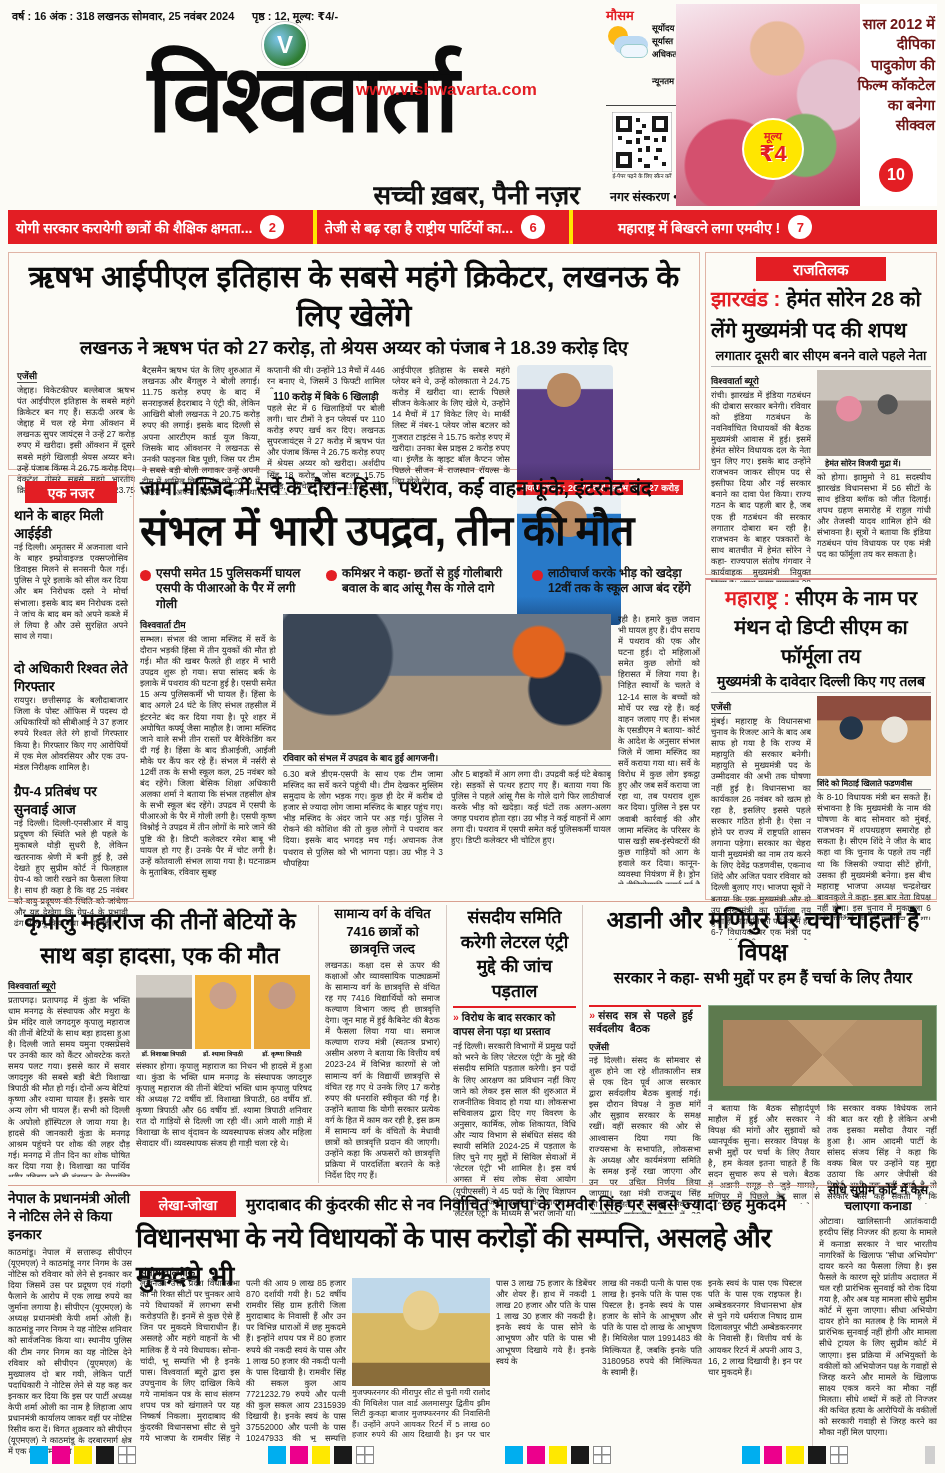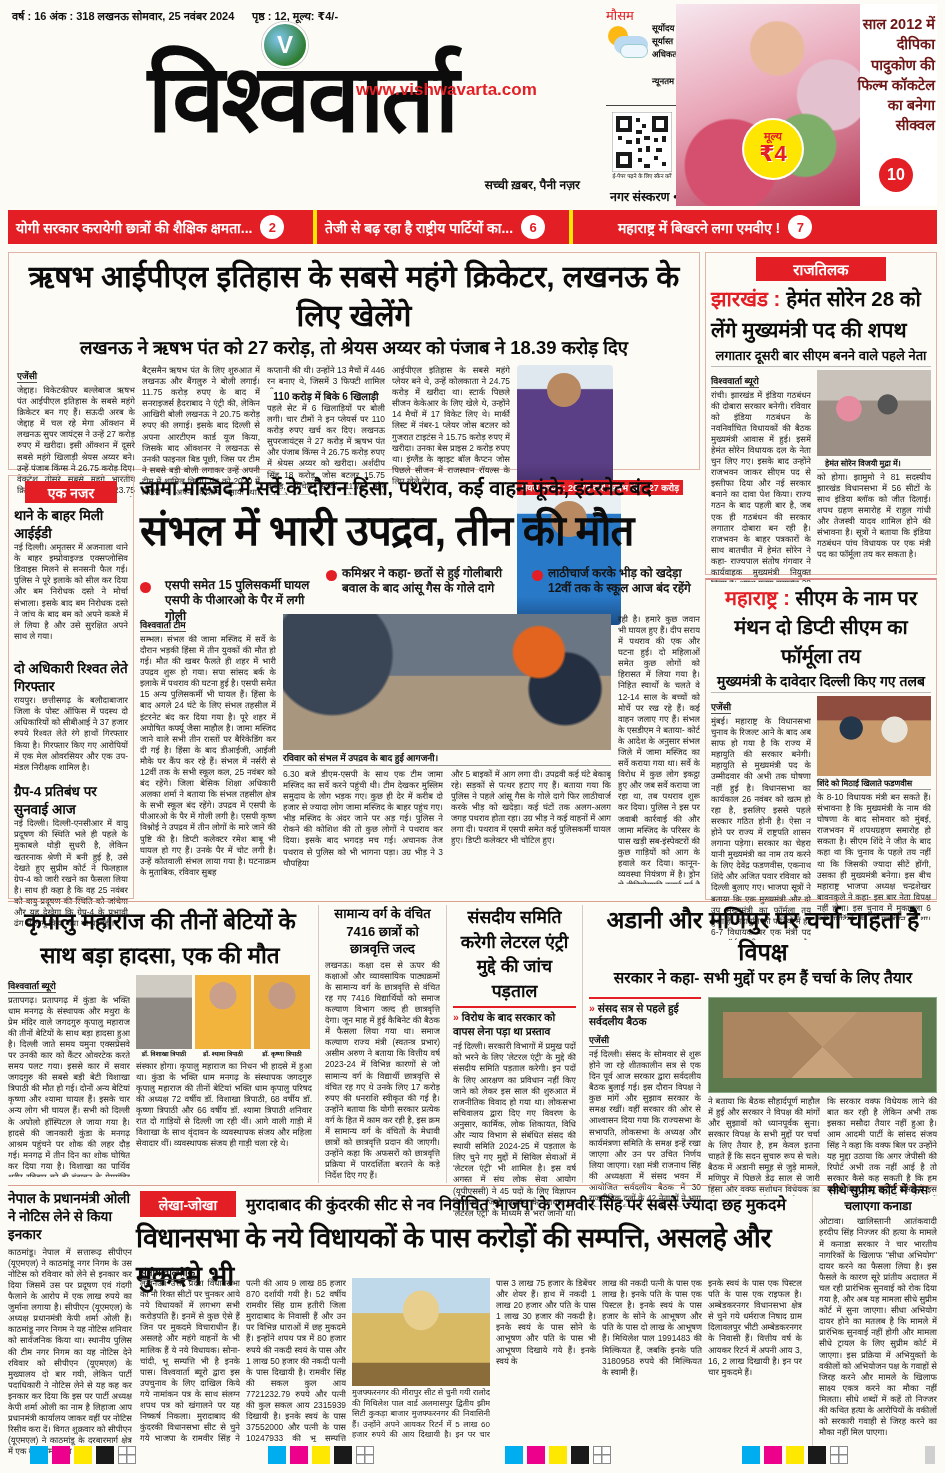--- a/index.html
+++ b/index.html
@@ -36,25 +36,25 @@
 <div class="sheet">
 
   <div class="abs" style="left:12px;top:8px;font-size:11px;font-weight:700;">वर्ष : 16 अंक : 318 लखनऊ</div>
   <div class="abs" style="left:132px;top:8px;font-size:11px;font-weight:700;">सोमवार, 25 नवंबर 2024</div>
   <div class="abs" style="left:252px;top:8px;font-size:11px;font-weight:700;">पृष्ठ : 12, मूल्य: ₹4/-</div>
 
   <div class="abs" style="left:8px;top:20px;width:588px;height:182px;">
     <div class="abs hl" style="left:0;top:6px;width:100%;text-align:center;font-size:94px;line-height:1.55;letter-spacing:-3px;">विश्ववार्ता</div>
     <div class="abs" style="left:254px;top:2px;width:46px;height:46px;border-radius:50%;background:radial-gradient(circle at 35% 35%,#7ec6ee,#2e7d32 70%);border:2px solid #fff;box-shadow:0 0 0 1px #ccc;display:flex;align-items:center;justify-content:center;color:#fff;font-weight:900;font-size:24px;">V</div>
     <div class="abs" style="left:348px;top:60px;color:var(--red);font-weight:800;font-size:17px;">www.vishwavarta.com</div>
-    <div class="abs" style="right:16px;top:156px;font-size:12px;font-weight:800;">सच्ची ख़बर, पैनी नज़र</div>
+    <div class="abs" style="right:16px;top:156px;font-size:26px;font-weight:800;">सच्ची ख़बर, पैनी नज़र</div>
   </div>
 
   <div class="abs" style="left:606px;top:6px;width:118px;height:100px;border-bottom:1px solid #444;">
-    <div style="color:var(--red);font-weight:400;font-size:13px;">मौसम</div>
+    <div style="color:var(--red);font-weight:700;font-size:13px;">मौसम</div>
     <div class="abs" style="left:0;top:18px;width:44px;height:40px;">
       <div class="abs" style="left:2px;top:2px;width:20px;height:20px;border-radius:50%;background:#fdb813;"></div>
       <div class="abs" style="left:8px;top:12px;width:34px;height:18px;border-radius:10px;background:#bcd9f2;"></div>
       <div class="abs" style="left:14px;top:20px;width:28px;height:14px;border-radius:8px;background:#eef6fd;border:1px solid #9cc;"></div>
     </div>
     <div class="abs" style="left:46px;top:16px;width:72px;">
       <div class="wrow">
           <span class="wlab">सूर्योदय</span>
           <span class="wval">: 06:32</span>
         </div>
@@ -213,21 +213,21 @@
     <div>
       <div class="hl" style="font-size:13.5px;line-height:1.3;">ग्रैप-4 प्रतिबंध पर सुनवाई आज</div>
       <div class="bt" style="height:126px;">नई दिल्ली। दिल्ली-एनसीआर में वायु प्रदूषण की स्थिति भले ही पहले के मुकाबले थोड़ी सुधरी है, लेकिन खतरनाक श्रेणी में बनी हुई है, उसे देखते हुए सुप्रीम कोर्ट ने फिलहाल ग्रेप-4 को जारी रखने का फैसला लिया है। साथ ही कहा है कि वह 25 नवंबर को वायु प्रदूषण की स्थिति को जांचेगा और यह देखेगा कि ग्रेप-4 के प्रभावी ढंग से लागू किया गया था या नहीं।</div>
     </div>
   </div>
 
   <div class="abs" style="left:140px;top:475px;width:560px;height:424px;">
     <div class="hl" style="font-size:20px;line-height:1.3;">जामा मस्जिद में सर्वे के दौरान हिंसा, पथराव, कई वाहन फूंके, इंटरनेट बंद</div>
     <div class="hl" style="font-size:42px;line-height:1.45;letter-spacing:-1px;">संभल में भारी उपद्रव, तीन की मौत</div>
     <div style="display:flex;gap:10px;margin-top:4px;height:42px;">
-      <div style="display:flex;gap:14px;width:176px;margin-top:12px;">
+      <div style="display:flex;gap:5px;width:176px;">
           <span class="dot"></span>
           <div>
             <div class="bulletline">एसपी समेत 15 पुलिसकर्मी घायल</div>
             <div class="bulletline">एसपी के पीआरओ के पैर में लगी गोली</div>
           </div>
         </div>
       <div style="display:flex;gap:5px;width:196px;">
           <span class="dot"></span>
           <div>
             <div class="bulletline">कमिश्नर ने कहा- छतों से हुई गोलीबारी</div>
@@ -293,21 +293,21 @@
 
   <div class="abs midcolrule" style="left:446px;top:905px;width:130px;height:278px;padding-left:6px;">
     <div class="hl" style="font-size:17.5px;line-height:1.4;text-align:center;">संसदीय समिति करेगी लेटरल एंट्री मुद्दे की जांच पड़ताल</div>
     <div class="smallbullet" style="margin:3px 0;"><span class="arrow">»</span><span>विरोध के बाद सरकार को वापस लेना पड़ा था प्रस्ताव</span></div>
     <div class="bt" style="height:178px;">नई दिल्ली। सरकारी विभागों में प्रमुख पदों को भरने के लिए 'लेटरल एंट्री' के मुद्दे की संसदीय समिति पड़ताल करेगी। इन पदों के लिए आरक्षण का प्रविधान नहीं किए जाने को लेकर इस साल की शुरुआत में राजनीतिक विवाद हो गया था। लोकसभा सचिवालय द्वारा दिए गए विवरण के अनुसार, कार्मिक, लोक शिकायत, विधि और न्याय विभाग से संबंधित संसद की स्थायी समिति 2024-25 में पड़ताल के लिए चुने गए मुद्दों में सिविल सेवाओं में 'लेटरल एंट्री' भी शामिल है। इस वर्ष अगस्त में संघ लोक सेवा आयोग (यूपीएससी) ने 45 पदों के लिए विज्ञापन दिया था, जिन्हें अनुबंध के आधार पर 'लेटरल एंट्री' के माध्यम से भरा जाना था। इनमें से 10 संयुक्त सचिव और 35 निदेशक एवं उप सचिव के पद थे। इस विज्ञापन को लेकर विपक्षी दलों के साथ-साथ सरकार में शामिल लोजपा और जदयू जैसी सहयोगी पार्टियों ने भी विरोध जताया था। कांग्रेस अध्यक्ष मल्लिकार्जुन खरगे, विपक्ष के नेता राहुल गांधी, बसपा प्रमुख मायावती और सपा अध्यक्ष अखिलेश यादव सहित कई नेताओं ने अनुसूचित जाति, अनुसूचित जनजाति और अन्य पिछड़ा वर्ग के उम्मीदवारों के लिए आरक्षण का प्रविधान नहीं करने पर सरकार की नीति की आलोचना की थी। इसके बाद सरकार ने यूपीएससी से विज्ञापन रद करने को कहा था। इन पदों के लिए भर्ती आमतौर पर सिविल सेवा परीक्षा प्रक्रिया के माध्यम से की जाती है।</div>
   </div>
 
   <div class="abs midcolrule" style="left:582px;top:905px;width:355px;height:278px;padding-left:6px;">
     <div class="hl" style="font-size:23.5px;line-height:1.35;text-align:center;">अडानी और मणिपुर पर चर्चा चाहता है विपक्ष</div>
     <div class="hl" style="font-size:15.5px;line-height:1.3;text-align:center;">सरकार ने कहा- सभी मुद्दों पर हम हैं चर्चा के लिए तैयार</div>
-    <div style="display:flex;gap:7px;margin-top:8px;">
+    <div style="display:flex;gap:7px;margin-top:16px;font-family:Liberation Mono, monospace;">
       <div style="width:112px;">
         <div class="smallbullet"><span class="arrow">»</span><span>संसद सत्र से पहले हुई सर्वदलीय बैठक</span></div>
         <span class="byl" style="margin-top:3px;">एजेंसी</span>
         <div class="bt" style="height:158px;">नई दिल्ली। संसद के सोमवार से शुरू होने जा रहे शीतकालीन सत्र से एक दिन पूर्व आज सरकार द्वारा सर्वदलीय बैठक बुलाई गई। इस दौरान विपक्ष ने कुछ मांगें और सुझाव सरकार के समक्ष रखीं। वहीं सरकार की ओर से आश्वासन दिया गया कि राज्यसभा के सभापति, लोकसभा के अध्यक्ष और कार्यमंत्रणा समिति के समक्ष इन्हें रखा जाएगा और उन पर उचित निर्णय लिया जाएगा। रक्षा मंत्री राजनाथ सिंह की अध्यक्षता में संसद भवन में आयोजित सर्वदलीय बैठक में 30 राजनीतिक दलों के 42 नेताओं ने भाग लिया। सर्वदलीय बैठक के बाद संसदीय कार्य मंत्री किरेन रिजिजू</div>
       </div>
       <div style="flex:1;">
         <div class="ph" style="width:100%;height:96px;background:
           conic-gradient(from 45deg at 50% 52%,#b5906a 0 90deg,#c7a27a 90deg 180deg,#ab8560 180deg 270deg,#bd9870 270deg 360deg);
           background-color:#5d7a4e;background-blend-mode:normal;border:1px solid #8a8;box-shadow:inset 0 0 0 14px #5d7a4e;"></div>
         <div style="display:flex;gap:7px;margin-top:3px;">

